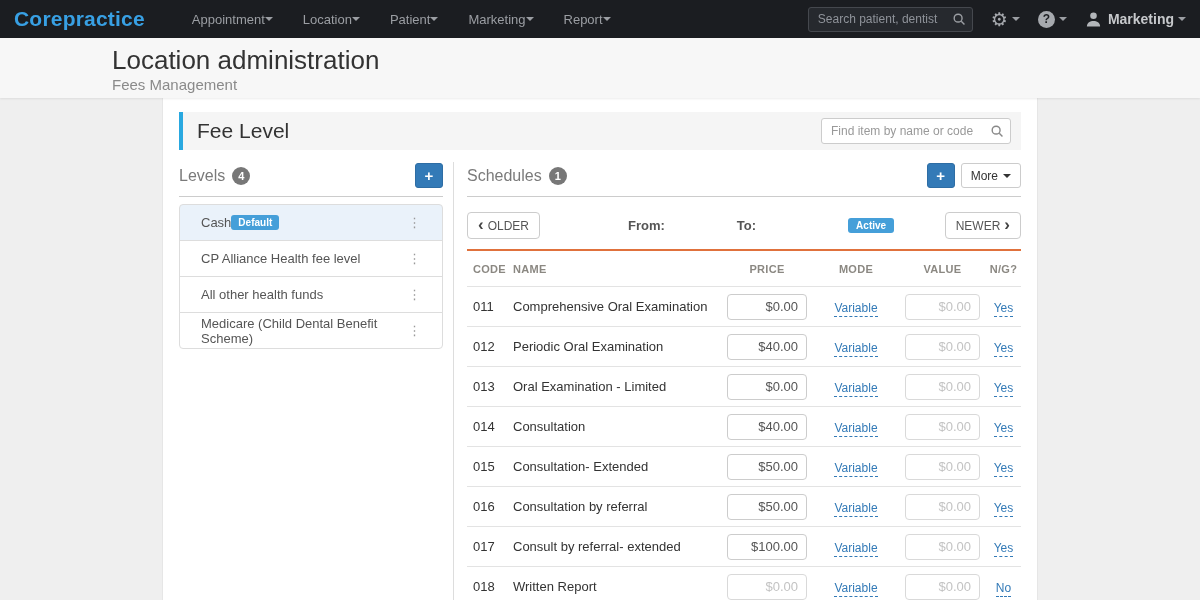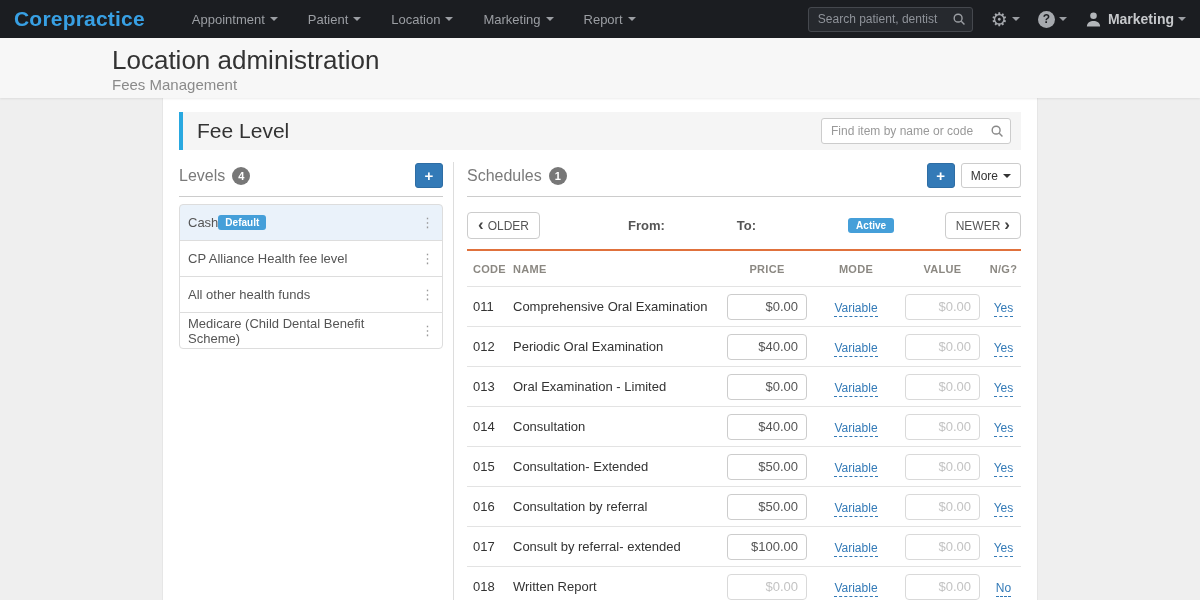--- a/index.html
+++ b/index.html
@@ -4,21 +4,21 @@
 <style>
   * { box-sizing: border-box; margin: 0; padding: 0; }
   html,body { width:1200px; height:600px; overflow:hidden;
     font-family:"Liberation Sans", sans-serif; background:#efefef; }
 
   
   .navbar { height:38px; background:var(--navbar-bg); display:flex; align-items:center;
     padding:0 14px; color:#9b9ea3; }
   .brand { color:var(--brand); font-size:21px; font-weight:bold; margin-right:32px; letter-spacing:.2px; }
   .nav-menu { display:flex; align-items:center; height:100%; }
-  .nav-item { display:flex; align-items:center; gap:5px; padding:17px 15px; height:100%;
+  .nav-item { display:flex; align-items:center; padding:17px 15px; height:100%;
     font-size:13px; color:#9b9ea3; cursor:pointer; text-decoration:none; }
   .caret { width:0; height:0; border-left:4px solid transparent; border-right:4px solid transparent;
     border-top:4px solid currentColor; display:inline-block; }
   .nav-right { margin-left:auto; display:flex; align-items:center; gap:18px; }
   .nav-search { position:relative; width:165px; }
   .nav-search input { width:100%; height:25px; background:#26292e; border:1px solid #45484e;
     border-radius:3px; color:#5eead4; font-size:12px; padding:0 26px 0 9px;
     font-family:"Liberation Sans", sans-serif; }
   .nav-search input::placeholder { color:#8f939a; }
   .nav-search .mag { position:absolute; right:7px; top:5px; width:14px; height:14px; color:#9b9ea3; }
@@ -62,21 +62,21 @@
   .btn-plus { margin-left:auto; width:28px; height:25px; background:var(--accent);
     border:1px solid #2e6da4; border-radius:3px; color:#fff; font-size:15px; font-weight:bold;
     display:flex; align-items:center; justify-content:center; cursor:pointer; }
   .btn-more { margin-left:6px; height:25px; background:#fff; border:1px solid #ccc; border-radius:3px;
     font-size:12px; color:#333; display:flex; align-items:center; gap:5px; padding:0 9px; cursor:pointer; }
   .sec-rule { border:none; border-top:1px solid #ccc; margin-top:7px; }
 
   
   .level-list { margin-top:7px; }
   .level-item { display:flex; align-items:center; min-height:37px; border:1px solid #ddd;
-    margin-top:-1px; padding:0 8px; background:#fff; cursor:pointer; font-size:13px; color:#555; }
+    margin-top:-1px; padding:0 21px; background:#fff; cursor:pointer; font-size:13px; color:#555; }
   .level-item:first-child { margin-top:0; border-top-left-radius:4px; border-top-right-radius:4px; }
   .level-item:last-child { border-bottom-left-radius:4px; border-bottom-right-radius:4px; }
   .level-item.selected { background:#eaf2fa; }
   .level-badge { background:var(--badge); color:#fff; font-size:10px; font-weight:bold;
     border-radius:3px; padding:2px 7px; }
   .kebab { margin-left:auto; color:#999; font-size:13px; letter-spacing:0; cursor:pointer; padding-left:8px; }
 
   
   .sched-nav { display:flex; align-items:center; margin-top:15px; height:27px; }
   .btn-pager { height:27px; background:#fff; border:1px solid #ccc; border-radius:4px;
@@ -113,25 +113,25 @@
 <body>
 
 <nav class="navbar">
   <span class="brand">Corepractice</span>
   <div class="nav-menu" id="nav-menu">
       <a class="nav-item">
         <span>Appointment</span>
         <span class="caret"></span>
       </a>
       <a class="nav-item">
+        <span>Location</span>
+        <span class="caret"></span>
+      </a>
+      <a class="nav-item">
         <span>Patient</span>
-        <span class="caret"></span>
-      </a>
-      <a class="nav-item">
-        <span>Location</span>
         <span class="caret"></span>
       </a>
       <a class="nav-item">
         <span>Marketing</span>
         <span class="caret"></span>
       </a>
       <a class="nav-item">
         <span>Report</span>
         <span class="caret"></span>
       </a>

